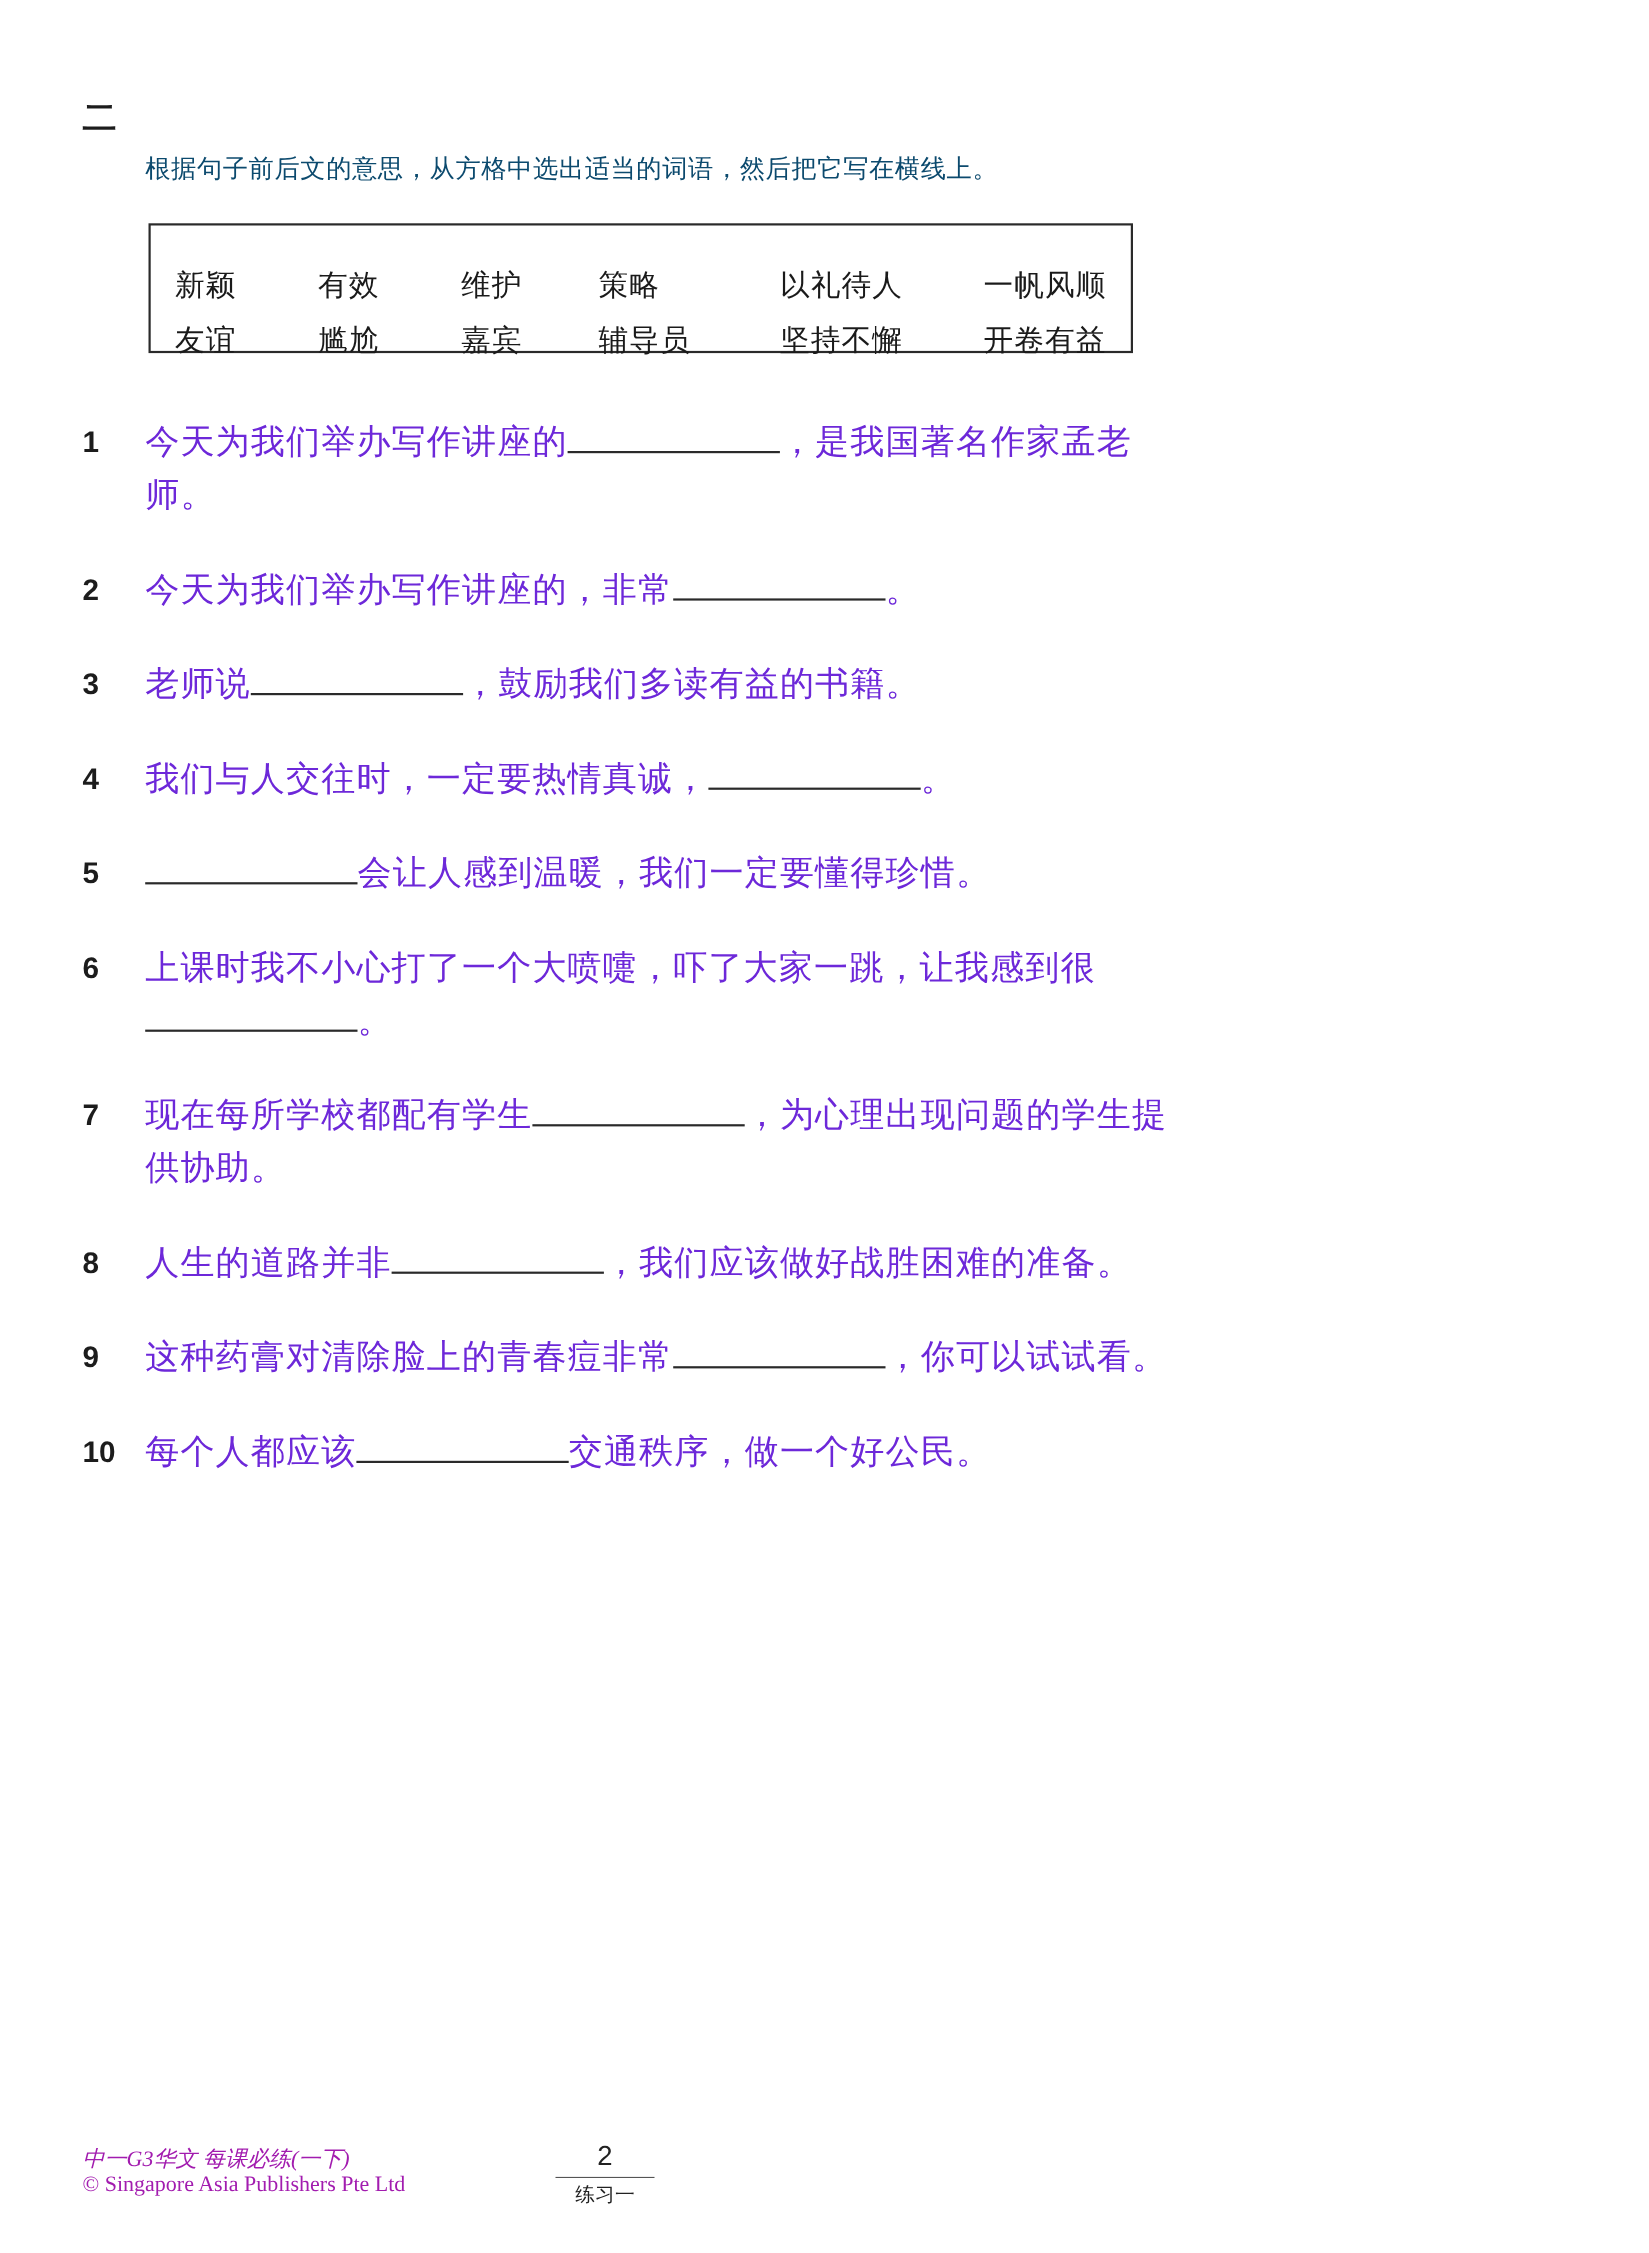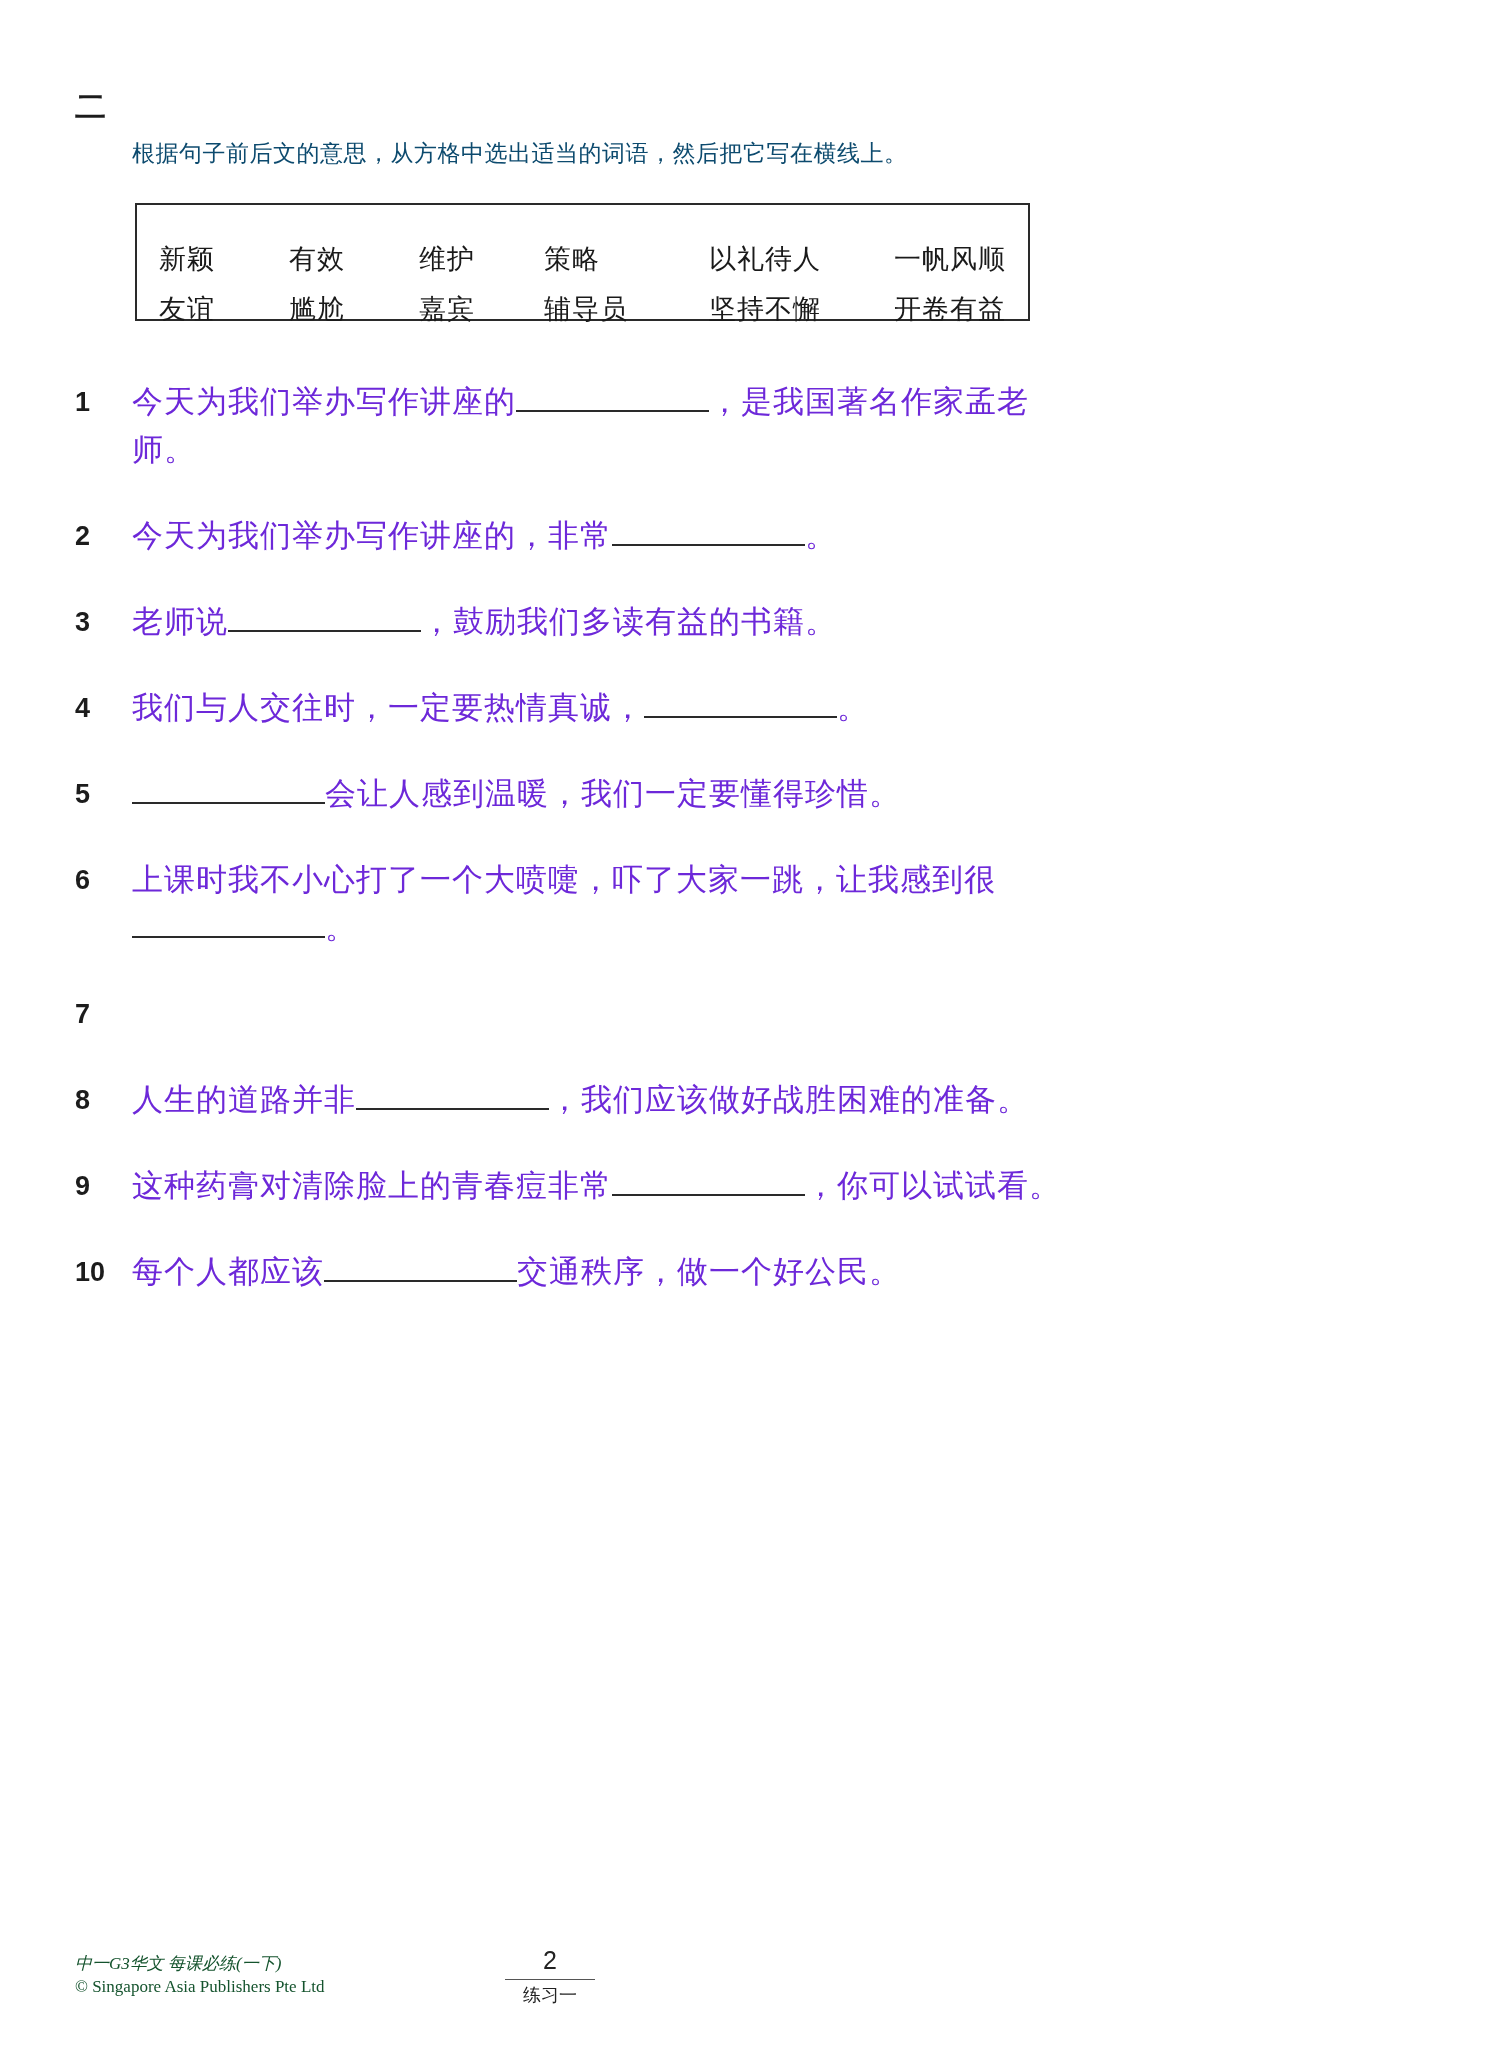--- a/index.html
+++ b/index.html
@@ -61,21 +61,21 @@
   .blank {
     display:inline-block;
     width:193px; height:34px;
     border-bottom:2px solid #2a2a2a;
     vertical-align:baseline;
   }
 
   
   .footer-left {
     position:absolute; left:75px; top:1952px;
-    font-size:17px; color:#14532d; line-height:23px;
+    font-size:20px; color:#a21caf; line-height:23px;
   }
   .footer-left .imprint { font-style:italic; }
   .footer-center {
     position:absolute; left:480px; top:1946px;
     width:140px; text-align:center; color:#222;
   }
   .footer-page-number { font-size:25px; font-family:"Liberation Sans", sans-serif; }
   .footer-rule { width:90px; height:1px; background:#555; margin:4px auto 3px auto; }
   .footer-center-label { font-size:18px; }
 </style>
@@ -129,20 +129,21 @@
       <div class="question">
         <div class="q-number">5</div>
         <div class="q-text"><span class="blank"></span><span>会让人感到温暖，我们一定要懂得珍惜。</span></div>
       </div>
       <div class="question">
         <div class="q-number">6</div>
         <div class="q-text"><span>上课时我不小心打了一个大喷嚏，吓了大家一跳，让我感到很</span><span class="blank"></span><span>。</span></div>
       </div>
       <div class="question">
         <div class="q-number">7</div>
+        <div class="q-text"><span>现在每所学校都配有学生</span><span class="blank"></span><span>，为心理出现问题的学生提供协助。</span></div>
       </div>
       <div class="question">
         <div class="q-number">8</div>
         <div class="q-text"><span>人生的道路并非</span><span class="blank"></span><span>，我们应该做好战胜困难的准备。</span></div>
       </div>
       <div class="question">
         <div class="q-number">9</div>
         <div class="q-text"><span>这种药膏对清除脸上的青春痘非常</span><span class="blank"></span><span>，你可以试试看。</span></div>
       </div>
       <div class="question">

